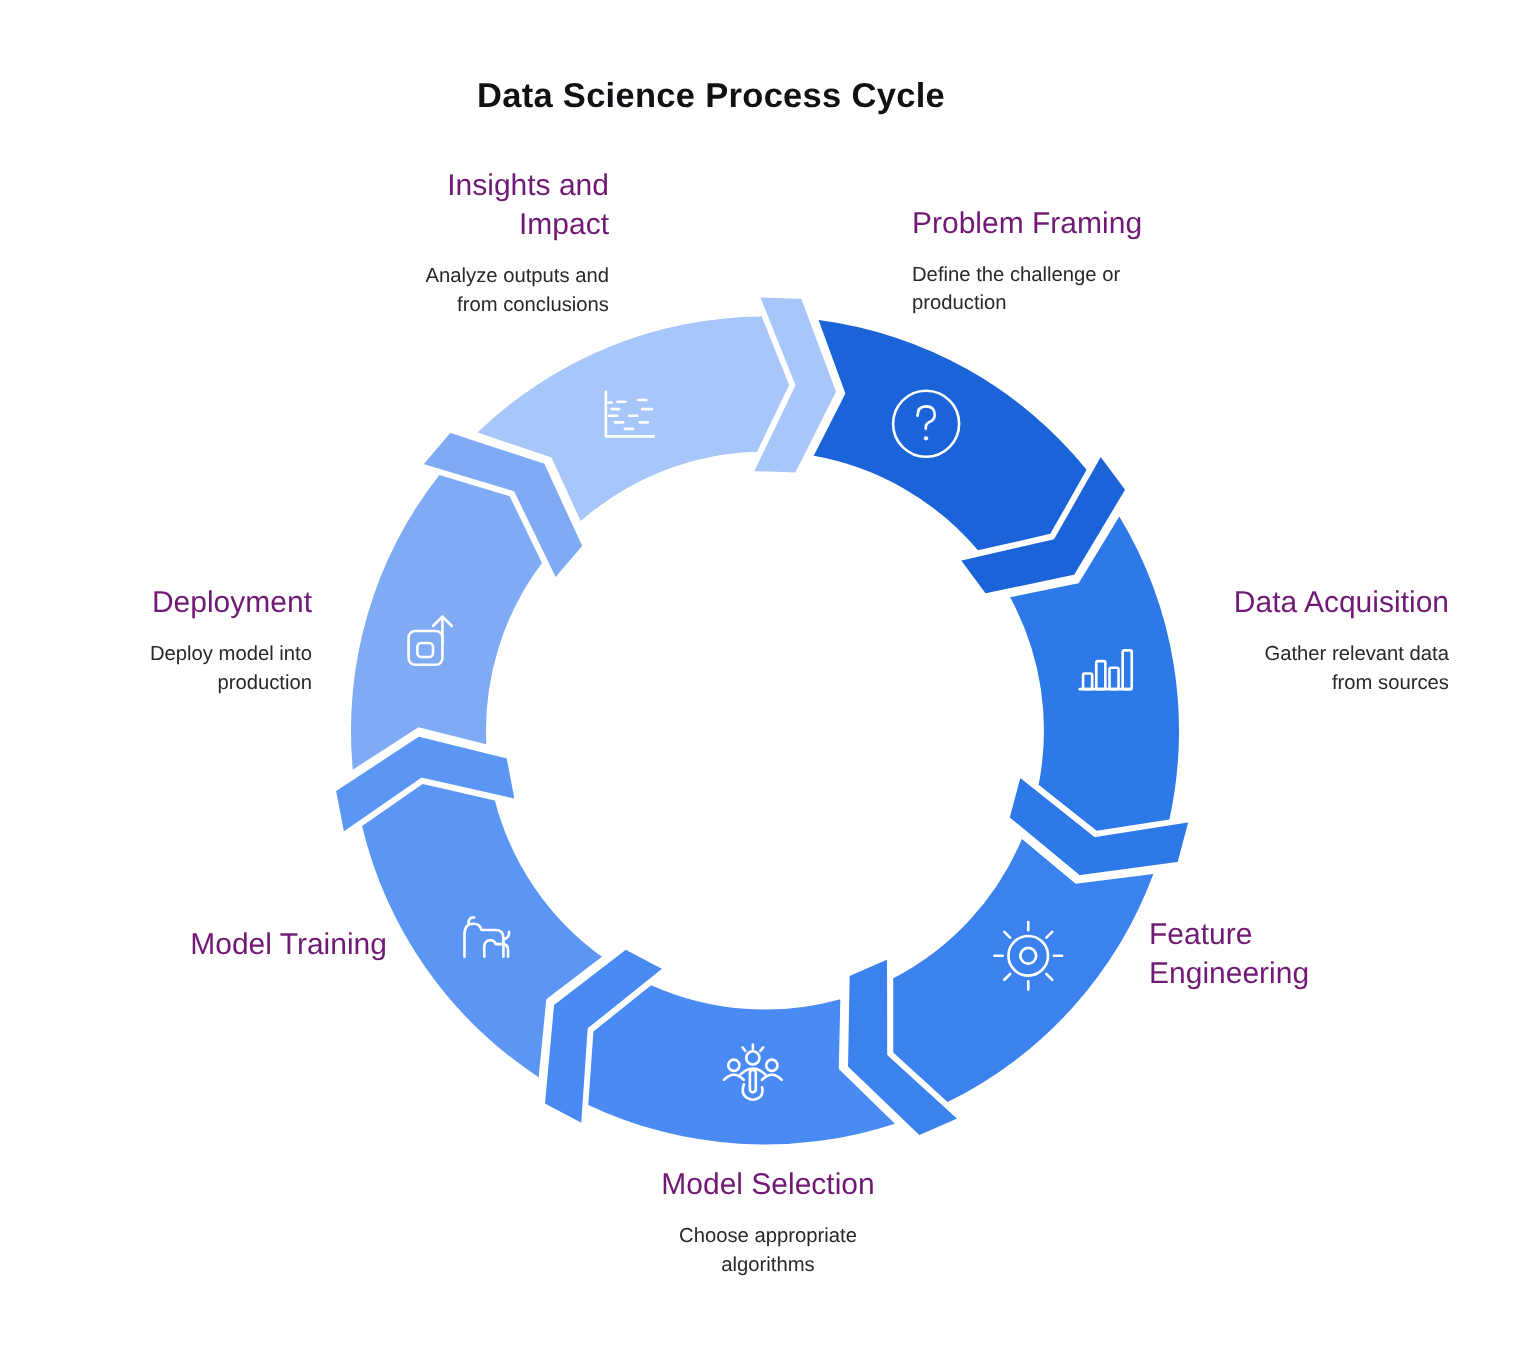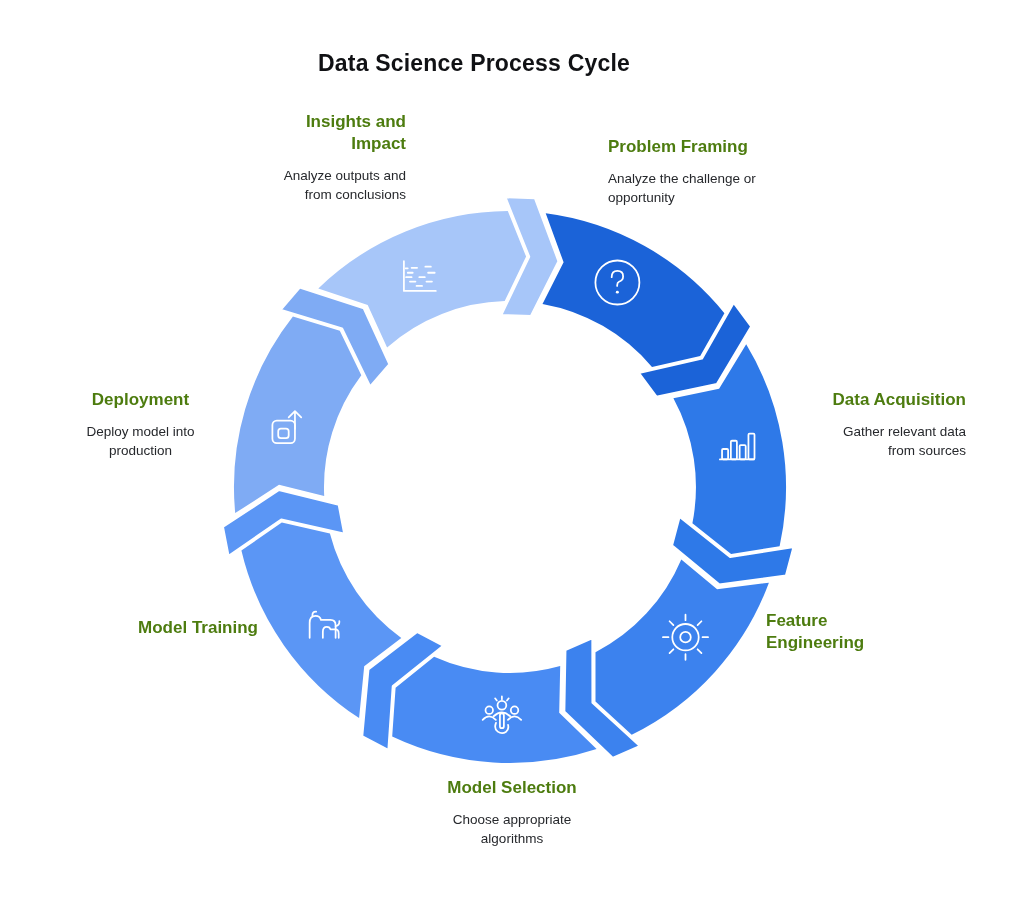--- a/index.html
+++ b/index.html
@@ -2,30 +2,30 @@
 <html><head>
 <meta charset="utf-8">
 <style>
   html,body{margin:0;padding:0;background:#fff;}
   #canvas{position:relative;width:1024px;height:901px;background:#ffffff;
           font-family:"Liberation Sans",sans-serif;overflow:hidden;}
   .title{position:absolute;left:0;top:50px;width:948px;margin:0;text-align:center;
          font-size:23px;font-weight:700;color:#101114;letter-spacing:.2px;}
   #ring{position:absolute;left:0;top:0;}
   .step-label{position:absolute;color:#1a1c20;}
-  .step-title{font-size:17px;font-weight:700;line-height:1.3;color:#4d7c0f;}
+  .step-title{font-size:20px;font-weight:400;line-height:1.3;color:#701a75;}
   .step-desc{font-size:13.5px;font-weight:400;line-height:1.38;margin-top:12px;color:#26282c;}
   
   .pos-0{left:608px;top:136px;width:165px;text-align:left;}
   .pos-1{left:816px;top:389px;width:150px;text-align:right;}
   .pos-2{left:766px;top:610px;width:160px;text-align:left;}
   .pos-2 .step-title{max-width:120px;}
   .pos-3{left:427px;top:777px;width:170px;text-align:center;}
   .pos-4{right:766px;top:617px;width:135px;text-align:right;}
-  .pos-5{right:816px;top:389px;width:135px;text-align:center;}
+  .pos-5{right:816px;top:389px;width:135px;text-align:right;}
   .pos-6{right:618px;top:111px;width:150px;text-align:right;}
 </style>
 </head>
 <body>
 
 <div id="canvas">
   <h1 class="title">Data Science Process Cycle</h1>
   <svg id="ring" width="1024" height="901" viewBox="0 0 1024 901">
       <path d="M 545.7 213.3 A 276 276 0 0 1 724.4 313.2 L 700.2 355.9 L 652.0 366.9 A 186 186 0 0 0 542.5 303.9 L 563.6 262.3 Z" fill="#1b63d8"></path>
       <path d="M 746.2 344.3 A 276 276 0 0 1 779.6 546.3 L 731.1 553.9 L 692.4 523.2 A 186 186 0 0 0 673.4 398.2 L 719.1 388.8 Z" fill="#2e79e8"></path>
@@ -81,21 +81,21 @@
         <path d="M31.5 25V8.8M25.8 14.5l5.7-5.7 5.7 5.7"></path>
       </g>
       <g transform="translate(390.7 249.1) scale(1.1)" fill="none" stroke="#ffffff" stroke-width="1.6" stroke-linecap="round" stroke-linejoin="round">
         <path d="M12 11v27h29"></path>
         <path d="M19 17h5M31.5 16h5M15.5 21.5h4.5M34 21.5h6M14 25.5h5M26 25.5h5M17.5 29.5h5M32.5 29.5h5M23.5 33.5h5M13.5 17.5h2"></path>
       </g>
     </svg>
   <div id="labels">
       <div class="step-label pos-0">
         <div class="step-title">Problem Framing</div>
-        <div class="step-desc">Analyze the challenge or opportunity</div>
+        <div class="step-desc">Define the challenge or production</div>
       </div>
       <div class="step-label pos-1">
         <div class="step-title">Data Acquisition</div>
         <div class="step-desc">Gather relevant data from sources</div>
       </div>
       <div class="step-label pos-2">
         <div class="step-title">Feature Engineering</div>
       </div>
       <div class="step-label pos-3">
         <div class="step-title">Model Selection</div>

